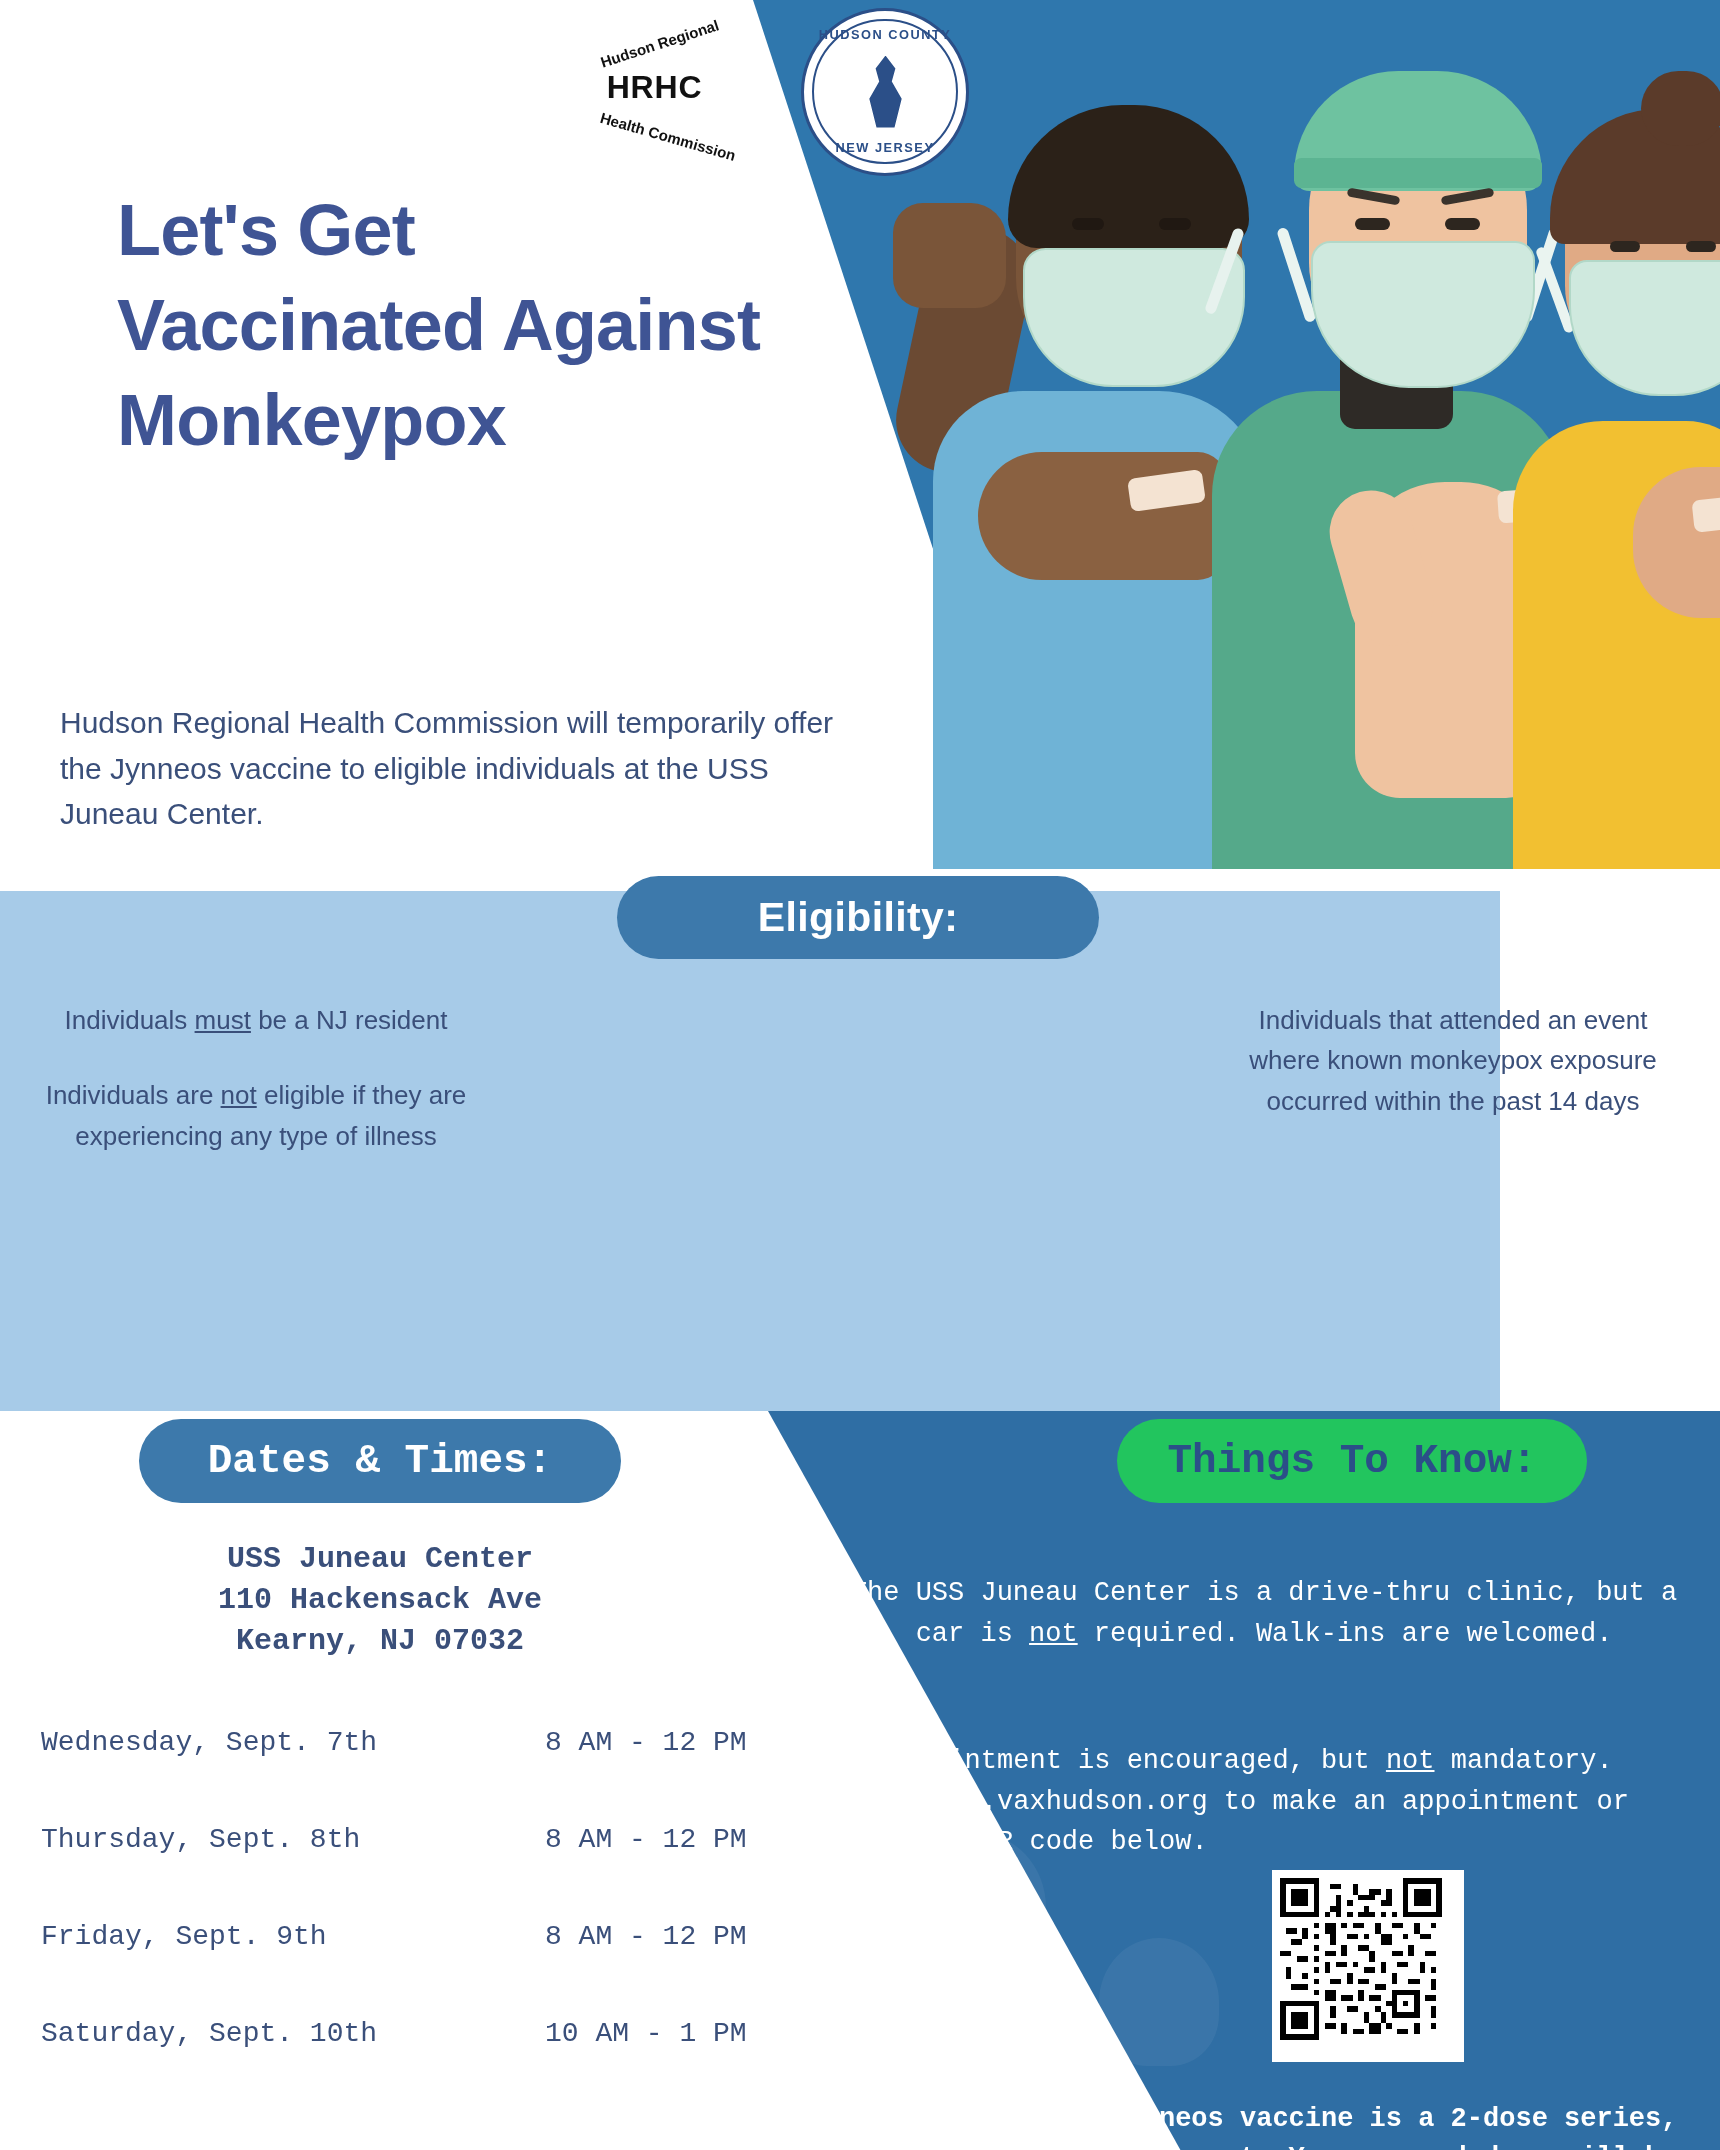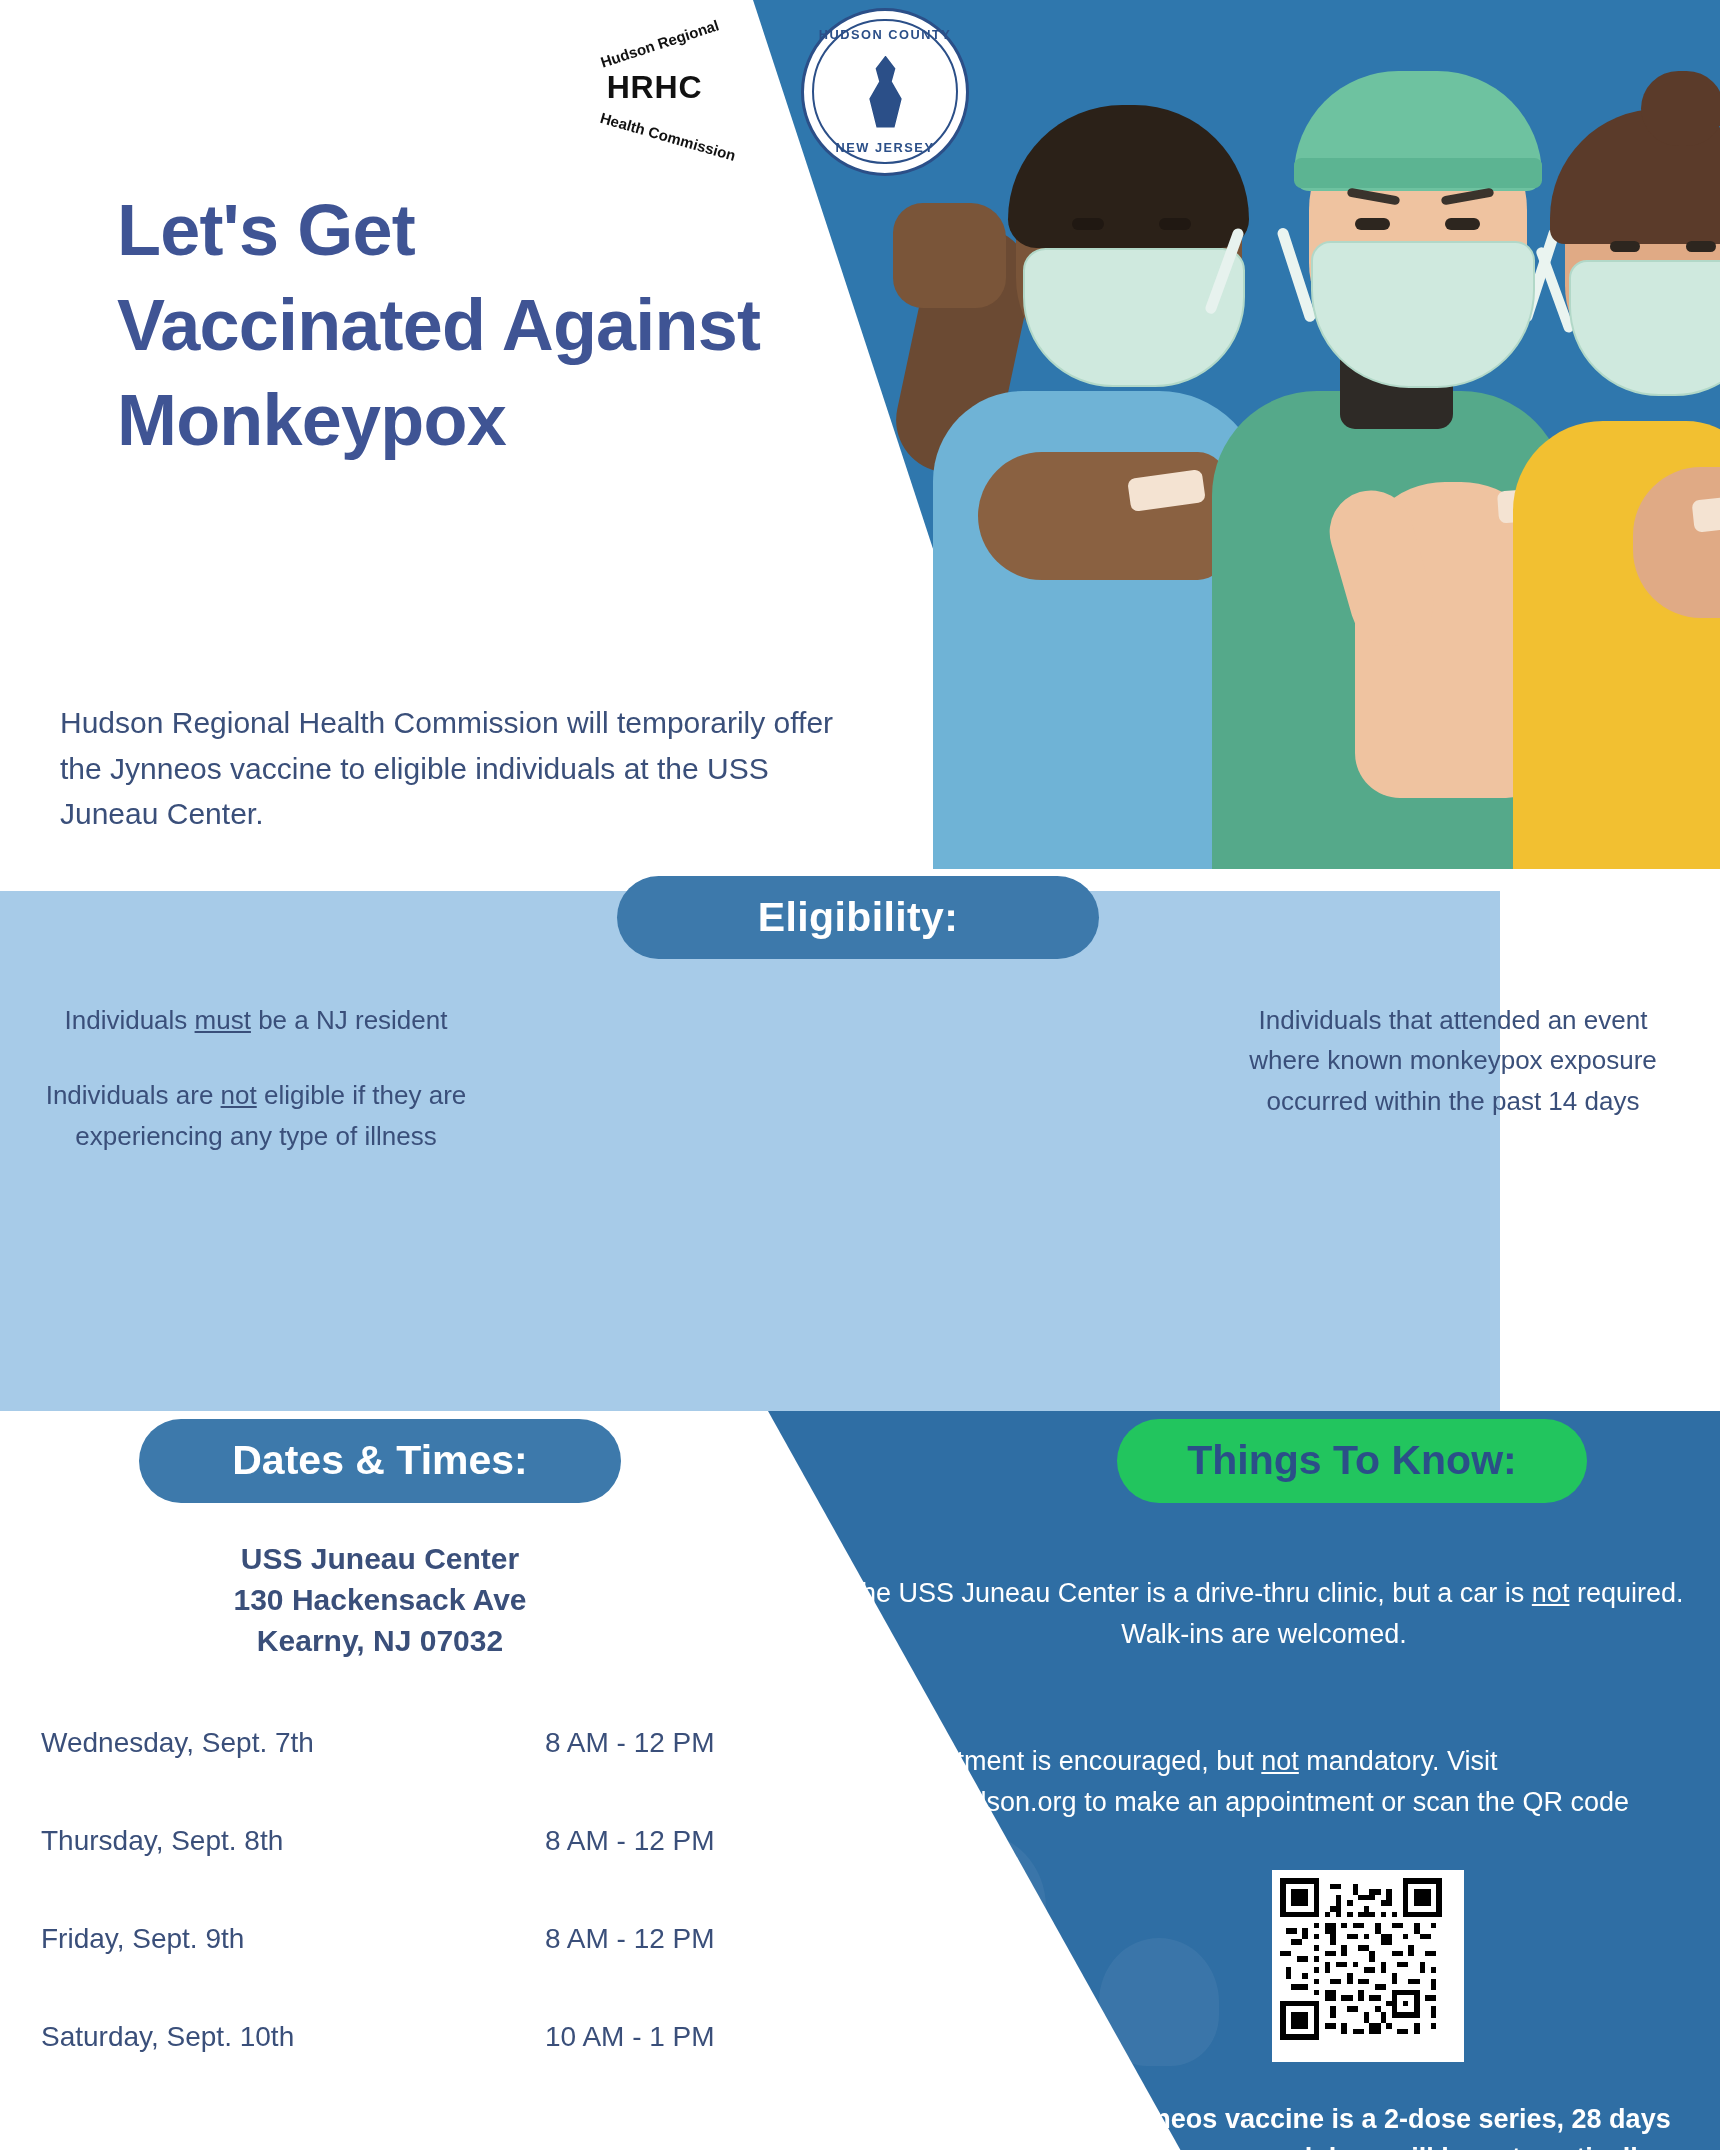--- a/index.html
+++ b/index.html
@@ -243,20 +243,21 @@
   u { text-decoration: underline; }
 
   
   #bottom-section {
     position: absolute;
     left: 0; top: 1411px;
     width: 1720px;
     height: 740px;
     background: #ffffff;
     overflow: hidden;
+    font-family: Liberation Mono, monospace;
   }
   #bottom-blue {
     position: absolute;
     left: 0; top: 0; width: 1720px; height: 740px;
     background: #2f6ea4;
     clip-path: polygon(768px 0, 1720px 0, 1720px 740px, 1181px 740px);
   }
 
   
   #dates-pill {
@@ -434,21 +435,21 @@
   <div id="bottom-blue"></div>
 
   <div class="ghost" id="g1"></div>
   <div class="ghost" id="g2"></div>
   <div class="ghost" id="g3"></div>
 
   <div id="dates-pill">Dates &amp; Times:</div>
 
   <div id="venue">
     <div>USS Juneau Center</div>
-    <div>130 Hackensack Ave</div>
+    <div>110 Hackensack Ave</div>
     <div>Kearny, NJ 07032</div>
   </div>
 
   <div id="schedule">
     <div class="sched-row">
       <span class="sched-day">Wednesday, Sept. 7th</span>
       <span class="sched-time">8 AM - 12 PM</span>
     </div>
     <div class="sched-row">
       <span class="sched-day">Thursday, Sept. 8th</span>

